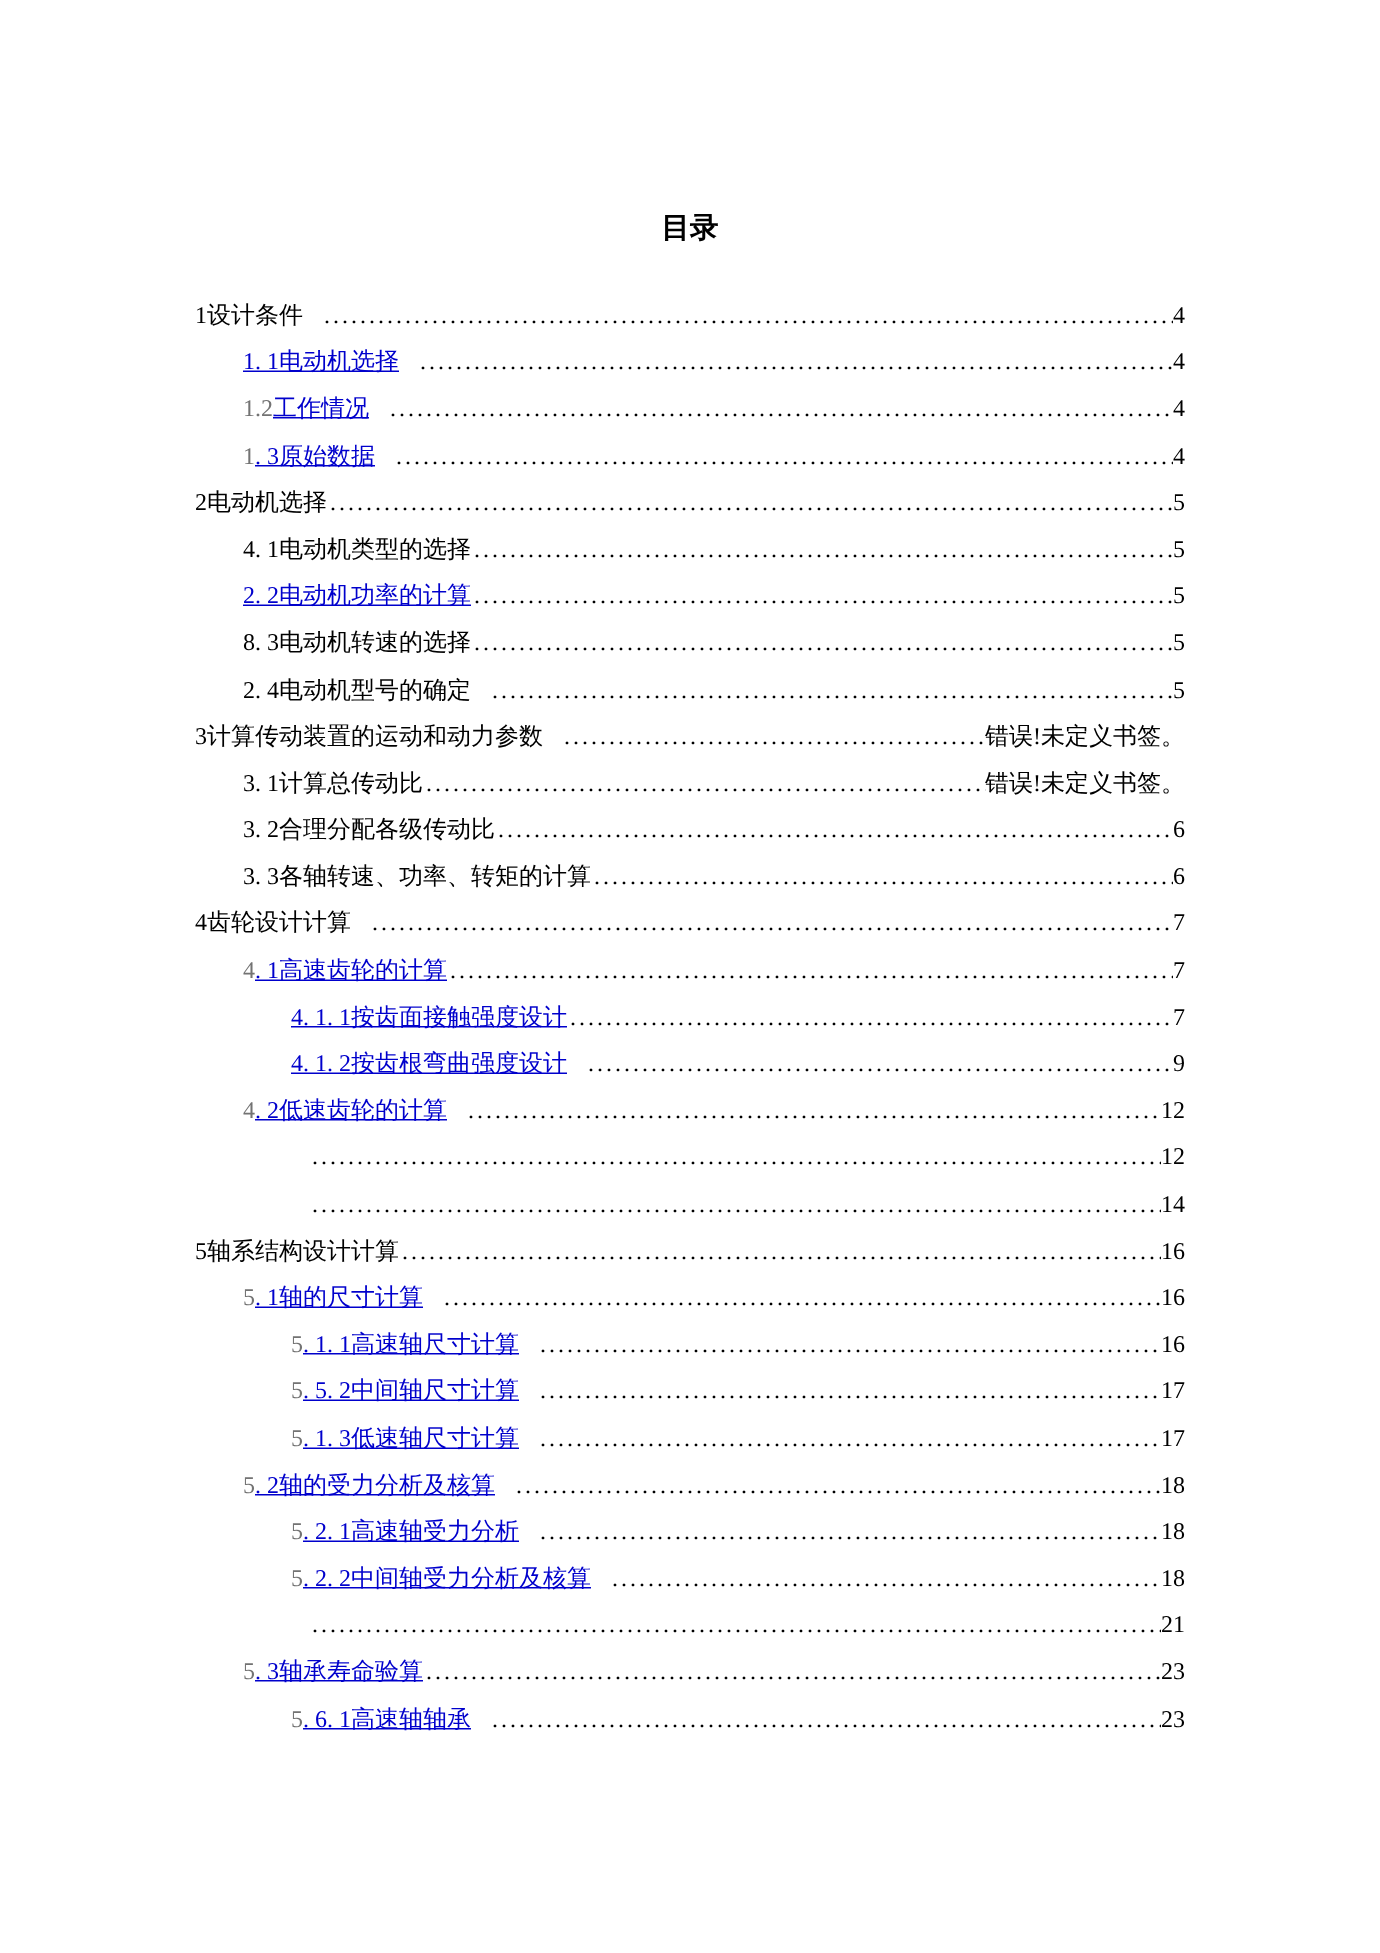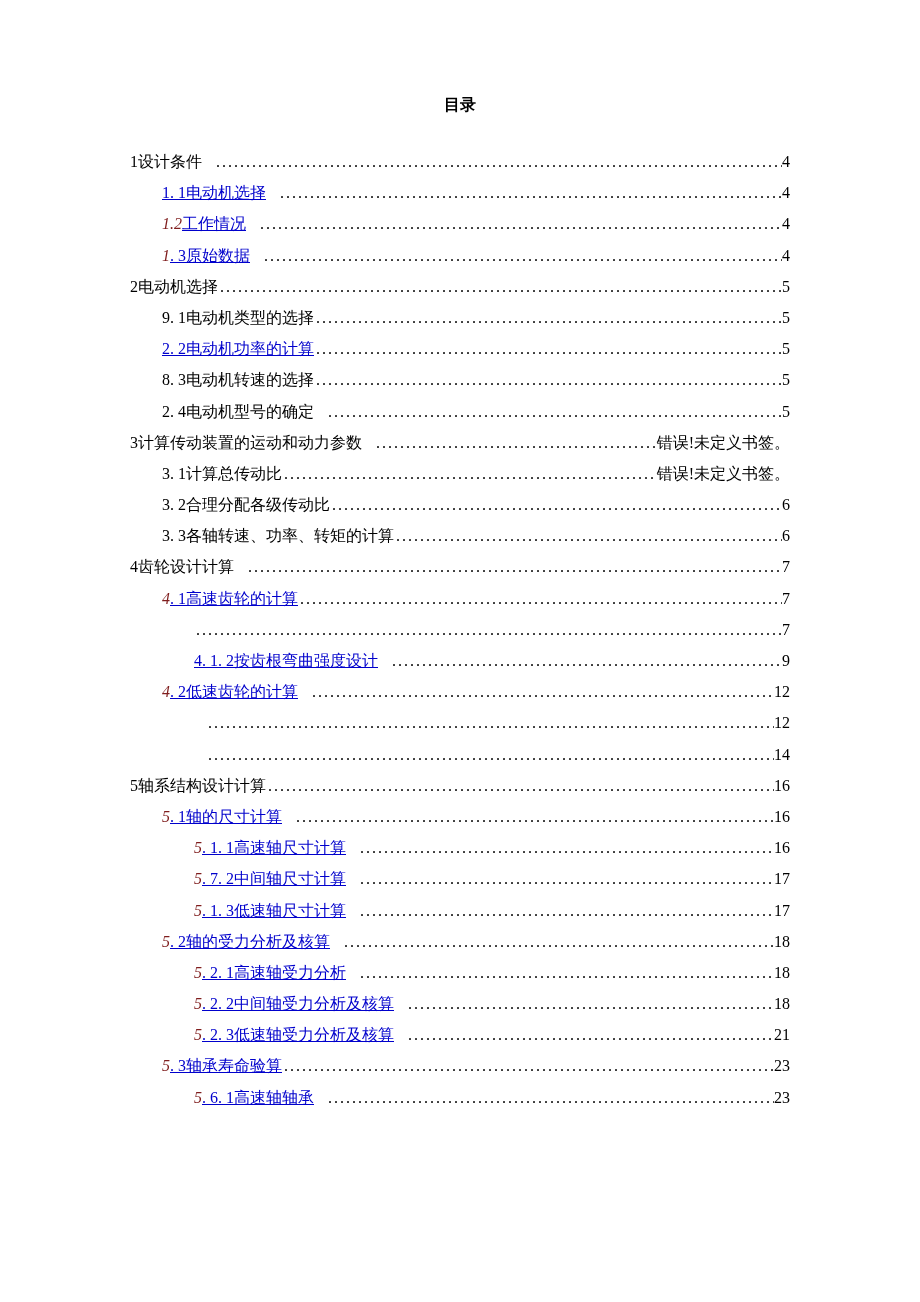--- a/index.html
+++ b/index.html
@@ -11,46 +11,46 @@
       background: #fff;
       font-family: "SimSun", "宋体", serif;
       width: 920px;
       height: 1302px;
       padding: 95px 130px 95px 130px;
       color: #000;
       font-size: 16px;
     }
     .title {
       text-align: center;
-      font-size: 16px;
+      font-size: 19px;
       font-weight: bold;
       margin-bottom: 30px;
       font-family: Liberation Serif, serif;
+      margin-top: 44px;
     }
     .toc-entry {
       display: flex;
       align-items: flex-end;
       line-height: 1.95;
       white-space: nowrap;
     }
     .level-1 { padding-left: 0; }
     .level-2 { padding-left: 32px; }
     .level-3 { padding-left: 64px; }
     .entry-label {
       white-space: nowrap;
     }
     .entry-label.linked {
       color: #0000cc;
       text-decoration: underline;
     }
     .entry-label.linked .nolink {
-      color: #7f1d1d;
+      color: #737373;
       text-decoration: none;
       display: inline-block;
-      font-style: italic;
     }
     .leader {
       flex: 1;
       overflow: hidden;
       letter-spacing: 2px;
       padding: 0 2px;
     }
     .leader::after {
       content: "..................................................................................................................";
       display: inline-block;
@@ -88,21 +88,21 @@
       <span class="entry-label linked"><span class="nolink">1</span><span>. 3原始数据</span></span>
       <span class="leader spaced"></span>
       <span class="page-num">4</span>
     </div>
     <div class="toc-entry level-1">
       <span class="entry-label">2电动机选择</span>
       <span class="leader"></span>
       <span class="page-num">5</span>
     </div>
     <div class="toc-entry level-2">
-      <span class="entry-label">9. 1电动机类型的选择</span>
+      <span class="entry-label">4. 1电动机类型的选择</span>
       <span class="leader"></span>
       <span class="page-num">5</span>
     </div>
     <div class="toc-entry level-2">
       <span class="entry-label linked">2. 2电动机功率的计算</span>
       <span class="leader"></span>
       <span class="page-num">5</span>
     </div>
     <div class="toc-entry level-2">
       <span class="entry-label">8. 3电动机转速的选择</span>
@@ -138,20 +138,21 @@
       <span class="entry-label">4齿轮设计计算</span>
       <span class="leader spaced"></span>
       <span class="page-num">7</span>
     </div>
     <div class="toc-entry level-2">
       <span class="entry-label linked"><span class="nolink">4</span><span>. 1高速齿轮的计算</span></span>
       <span class="leader"></span>
       <span class="page-num">7</span>
     </div>
     <div class="toc-entry level-3">
+      <span class="entry-label linked">4. 1. 1按齿面接触强度设计</span>
       <span class="leader"></span>
       <span class="page-num">7</span>
     </div>
     <div class="toc-entry level-3">
       <span class="entry-label linked">4. 1. 2按齿根弯曲强度设计</span>
       <span class="leader spaced"></span>
       <span class="page-num">9</span>
     </div>
     <div class="toc-entry level-2">
       <span class="entry-label linked"><span class="nolink">4</span><span>. 2低速齿轮的计算</span></span>
@@ -175,21 +176,21 @@
       <span class="entry-label linked"><span class="nolink">5</span><span>. 1轴的尺寸计算</span></span>
       <span class="leader spaced"></span>
       <span class="page-num">16</span>
     </div>
     <div class="toc-entry level-3">
       <span class="entry-label linked"><span class="nolink">5</span><span>. 1. 1高速轴尺寸计算</span></span>
       <span class="leader spaced"></span>
       <span class="page-num">16</span>
     </div>
     <div class="toc-entry level-3">
-      <span class="entry-label linked"><span class="nolink">5</span><span>. 7. 2中间轴尺寸计算</span></span>
+      <span class="entry-label linked"><span class="nolink">5</span><span>. 5. 2中间轴尺寸计算</span></span>
       <span class="leader spaced"></span>
       <span class="page-num">17</span>
     </div>
     <div class="toc-entry level-3">
       <span class="entry-label linked"><span class="nolink">5</span><span>. 1. 3低速轴尺寸计算</span></span>
       <span class="leader spaced"></span>
       <span class="page-num">17</span>
     </div>
     <div class="toc-entry level-2">
       <span class="entry-label linked"><span class="nolink">5</span><span>. 2轴的受力分析及核算</span></span>
@@ -200,21 +201,20 @@
       <span class="entry-label linked"><span class="nolink">5</span><span>. 2. 1高速轴受力分析</span></span>
       <span class="leader spaced"></span>
       <span class="page-num">18</span>
     </div>
     <div class="toc-entry level-3">
       <span class="entry-label linked"><span class="nolink">5</span><span>. 2. 2中间轴受力分析及核算</span></span>
       <span class="leader spaced"></span>
       <span class="page-num">18</span>
     </div>
     <div class="toc-entry level-3">
-      <span class="entry-label linked"><span class="nolink">5</span><span>. 2. 3低速轴受力分析及核算</span></span>
       <span class="leader spaced"></span>
       <span class="page-num">21</span>
     </div>
     <div class="toc-entry level-2">
       <span class="entry-label linked"><span class="nolink">5</span><span>. 3轴承寿命验算</span></span>
       <span class="leader"></span>
       <span class="page-num">23</span>
     </div>
     <div class="toc-entry level-3">
       <span class="entry-label linked"><span class="nolink">5</span><span>. 6. 1高速轴轴承</span></span>

